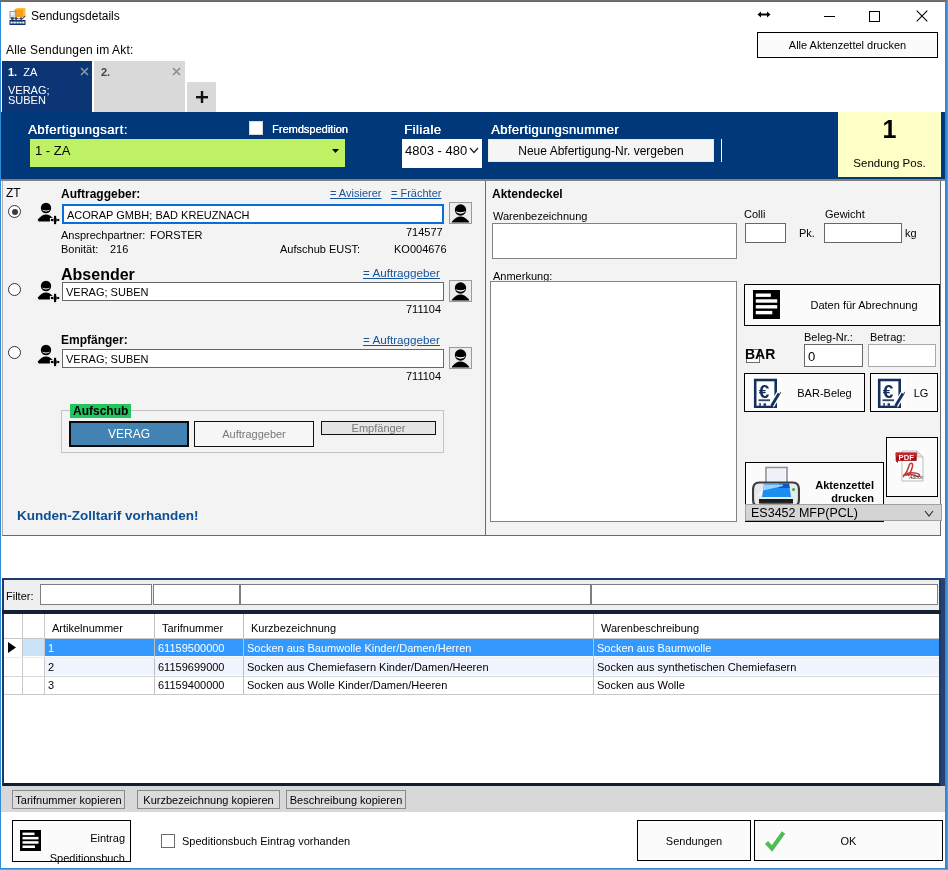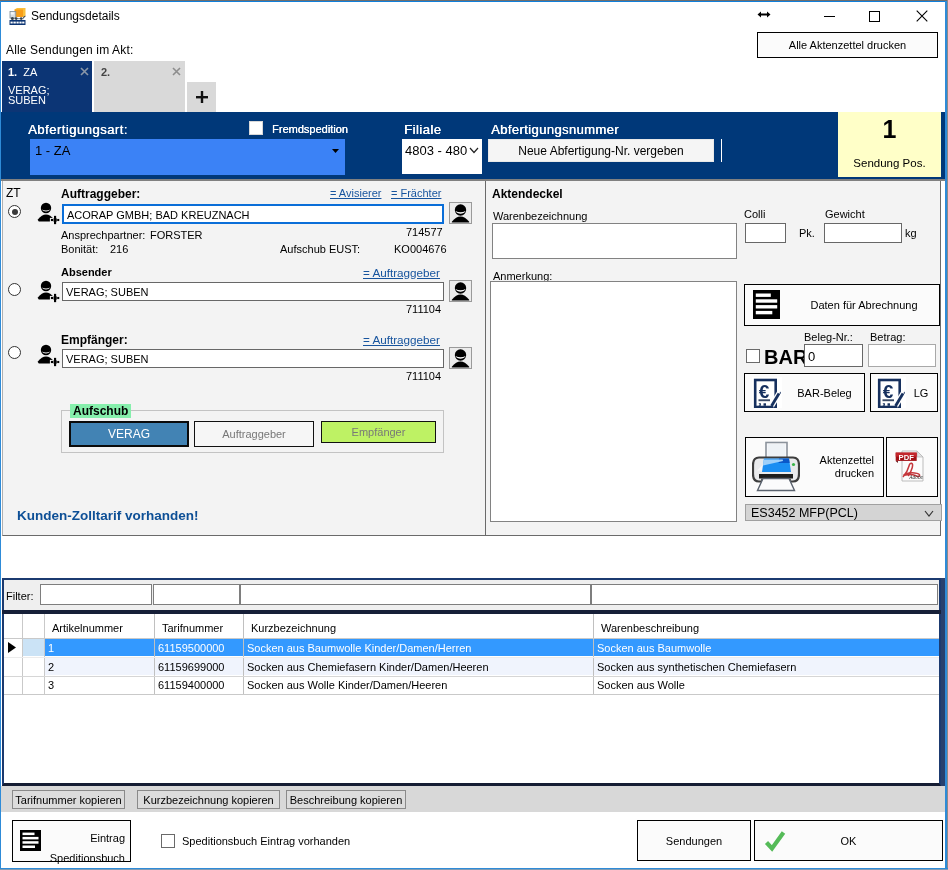--- a/index.html
+++ b/index.html
@@ -81,28 +81,28 @@
       <rect x="4.8" y="0" width="2.4" height="12" fill="#111"></rect>
     </svg>
 </div>
 
 <div class="a" style="left:1px;top:112px;width:944px;height:67px;background:#003879;"></div>
 <div class="a" style="left:1px;top:179px;width:944px;height:2px;background:#808080;"></div>
 
 <div class="a lbl w" style="left:28px;top:122px;font-size:13px;letter-spacing:0.5px;text-shadow:0.4px 0 0 #fff;">Abfertigungsart:</div>
 <div class="cb" style="left:249px;top:121px;width:14px;height:14px;border:1px solid #d8d8d8;"></div>
 <div class="a lbl w" style="left:272px;top:123px;text-shadow:0.3px 0 0 #fff;">Fremdspedition</div>
-<div class="a" style="left:30px;top:139px;width:315px;height:36px;background:#3b82f6;box-sizing:border-box;">
+<div class="a" style="left:30px;top:139px;width:315px;height:28px;background:#bef264;box-sizing:border-box;">
   <div class="a" style="left:5px;top:4px;font-size:13px;">1 - ZA</div>
   <svg class="a" style="right:6px;top:10px;" width="7" height="4" viewBox="0 0 7 4">
       <path d="M0 0 L7 0 L3.5 4 Z" fill="#000"></path>
     </svg>
 </div>
 <div class="a lbl w" style="left:404px;top:122px;font-size:13px;letter-spacing:0.5px;text-shadow:0.4px 0 0 #fff;">Filiale</div>
-<div class="a" style="left:402px;top:139px;width:80px;height:35px;background:#fff;box-sizing:border-box;overflow:hidden;">
+<div class="a" style="left:402px;top:139px;width:80px;height:29px;background:#fff;box-sizing:border-box;overflow:hidden;">
   <div class="a" style="left:3px;top:4px;font-size:13px;width:66px;overflow:hidden;white-space:nowrap;">4803 - 480</div>
   <svg class="a" style="right:3px;top:8px;" width="10" height="7" viewBox="0 0 10 7">
       <path d="M1 1 L5 5.5 L9 1" stroke="#222" stroke-width="1.2" fill="none"></path>
     </svg>
 </div>
 <div class="a lbl w" style="left:491px;top:122px;font-size:13px;letter-spacing:0.4px;text-shadow:0.4px 0 0 #fff;">Abfertigungsnummer</div>
 <div class="a" style="left:488px;top:139px;width:226px;height:23px;background:#f5f5f5;border:1px solid #e8e8e8;box-sizing:border-box;display:flex;align-items:center;justify-content:center;font-size:12px;">Neue Abfertigung-Nr. vergeben</div>
 <div class="a" style="left:721px;top:139px;width:1px;height:23px;background:#fff;"></div>
 
 <div class="a" style="left:838px;top:112px;width:103px;height:65px;background:#ffffc8;">
@@ -150,21 +150,21 @@
 <div class="a lnk" style="left:391px;top:187px;">= Frächter</div>
 <div class="inp" style="left:62px;top:204px;width:382px;height:20px;border:2px solid #0a6ed8;padding-top:3px;">ACORAP GMBH; BAD KREUZNACH</div>
 <div class="a lbl" style="left:406px;top:226px;">714577</div>
 <div class="a lbl" style="left:61px;top:229px;">Ansprechpartner:</div>
 <div class="a lbl" style="left:150px;top:229px;">FORSTER</div>
 <div class="a lbl" style="left:61px;top:243px;">Bonität:</div>
 <div class="a lbl" style="left:110px;top:243px;">216</div>
 <div class="a lbl" style="left:280px;top:243px;">Aufschub EUST:</div>
 <div class="a lbl" style="left:394px;top:243px;">KO004676</div>
 
-<div class="a lbl b" style="left:61px;top:266px;font-size:11px;">Absender</div>
+<div class="a lbl b" style="left:61px;top:266px;font-size:16px;">Absender</div>
 <div class="a lnk" style="left:363px;top:266px;font-size:11.7px;">= Auftraggeber</div>
 <div class="inp" style="left:62px;top:282px;width:382px;height:19px;">VERAG; SUBEN</div>
 <div class="a lbl" style="left:406px;top:303px;">711104</div>
 
 <div class="a lbl b" style="left:61px;top:333px;font-size:12px;">Empfänger:</div>
 <div class="a lnk" style="left:363px;top:333px;font-size:11.7px;">= Auftraggeber</div>
 <div class="inp" style="left:62px;top:349px;width:382px;height:19px;">VERAG; SUBEN</div>
 <div class="a lbl" style="left:406px;top:370px;">711104</div>
 
 <svg class="a" style="left:449px;top:202px;" width="23" height="22" viewBox="0 0 23 22">
@@ -180,24 +180,24 @@
 <path d="M2.8 19.8 q8.7-10.5 17.4 0 l0 0.7 l-17.4 0 Z" fill="#000"></path>
 </svg>
 <svg class="a" style="left:449px;top:347px;" width="23" height="22" viewBox="0 0 23 22">
 <rect x="0.5" y="0.5" width="22" height="21" fill="#ececec" stroke="#9a9a9a" stroke-width="1"></rect>
 <circle cx="11.5" cy="8" r="5.7" fill="#000"></circle>
 <path d="M6.4 9 A6 6 0 0 0 16.6 9 A11 11 0 0 1 6.4 9 Z" fill="#fff"></path>
 <path d="M2.8 19.8 q8.7-10.5 17.4 0 l0 0.7 l-17.4 0 Z" fill="#000"></path>
 </svg>
 
 <div class="a" style="left:61px;top:410px;width:383px;height:43px;border:1px solid #c3c3c3;box-sizing:border-box;"></div>
-<div class="a lbl b" style="left:70px;top:404px;font-size:12px;background:#86efac;padding:0 3px;">Aufschub</div>
+<div class="a lbl b" style="left:70px;top:404px;font-size:12px;background:#22c55e;padding:0 3px;">Aufschub</div>
 <div class="a" style="left:69px;top:421px;width:120px;height:26px;background:#4283b4;border:2px solid #0b0b0b;box-sizing:border-box;display:flex;align-items:center;justify-content:center;color:#fff;font-size:12px;">VERAG</div>
 <div class="a" style="left:194px;top:421px;width:120px;height:26px;background:#f6f6f6;border:1.5px solid #111;box-sizing:border-box;display:flex;align-items:center;justify-content:center;color:#787878;font-size:11px;">Auftraggeber</div>
-<div class="a" style="left:321px;top:421px;width:115px;height:22px;background:#bef264;border:1.5px solid #111;box-sizing:border-box;display:flex;align-items:center;justify-content:center;color:#787878;font-size:11px;">Empfänger</div>
+<div class="a" style="left:321px;top:421px;width:115px;height:14px;background:#e5e5e5;border:1.5px solid #111;box-sizing:border-box;display:flex;align-items:center;justify-content:center;color:#787878;font-size:11px;">Empfänger</div>
 
 <div class="a b" style="left:17px;top:508px;font-size:13.5px;color:#0d4f96;">Kunden-Zolltarif vorhanden!</div>
 
 <div class="a lbl b" style="left:492px;top:187px;font-size:12px;">Aktendeckel</div>
 <div class="a lbl" style="left:493px;top:210px;">Warenbezeichnung</div>
 <div class="a" style="left:492px;top:223px;width:245px;height:36px;background:#fff;border:1px solid #828282;box-sizing:border-box;"></div>
 <div class="a lbl" style="left:744px;top:208px;">Colli</div>
 <div class="inp" style="left:745px;top:223px;width:41px;height:20px;"></div>
 <div class="a lbl" style="left:799px;top:227px;">Pk.</div>
 <div class="a lbl" style="left:825px;top:208px;text-align:right;">Gewicht</div>
@@ -213,21 +213,21 @@
     <rect x="2.8" y="9.3" width="21.4" height="3.4" fill="#fff"></rect>
     <rect x="2.8" y="15.1" width="21.4" height="3.4" fill="#fff"></rect>
     <rect x="2.8" y="20.9" width="16.5" height="3.4" fill="#fff"></rect>
   </svg>
   <span style="margin-left:44px;">Daten für Abrechnung</span>
 </div>
 
 <div class="a lbl" style="left:804px;top:331px;">Beleg-Nr.:</div>
 <div class="a lbl" style="left:870px;top:331px;">Betrag:</div>
 <div class="cb" style="left:746px;top:349px;width:14px;height:14px;"></div>
-<div class="a lbl b" style="left:764px;top:346px;font-size:20px;text-align:right;">BAR</div>
+<div class="a lbl b" style="left:745px;top:346px;font-size:14px;text-align:right;">BAR</div>
 <div class="inp" style="left:804px;top:344px;width:59px;height:23px;font-size:13px;padding-top:4px;">0</div>
 <div class="inp" style="left:868px;top:344px;width:68px;height:23px;border-color:#a8a8a8;"></div>
 
 <div class="btnw" style="left:744px;top:373px;width:119px;height:37px;border-width:1.5px;">
   <svg style="position:absolute;left:7px;top:3px;" width="30" height="31" viewBox="0 0 30 31">
     <rect x="0" y="0" width="30" height="31" fill="#fff"></rect>
     <rect x="3.2" y="3" width="20.5" height="27" fill="#fff" stroke="#16305e" stroke-width="2.6"></rect>
     <text x="12" y="21" font-size="19" font-weight="bold" fill="#16305e" text-anchor="middle" font-family="Liberation Sans">€</text>
     <rect x="6.5" y="22.3" width="11.5" height="1.9" fill="#3a4a66"></rect>
     <path d="M6.5 26.3 l2.4 0 l0 2.4 l-2.4 0 l1.2 -1.2 Z" fill="#16305e"></path>
@@ -248,21 +248,21 @@
     <path d="M6.5 26.3 l2.4 0 l0 2.4 l-2.4 0 l1.2 -1.2 Z" fill="#16305e"></path>
     <rect x="11.5" y="26.3" width="2.5" height="2.5" fill="#16305e"></rect>
     <path d="M19.5 29 L28 15" stroke="#fff" stroke-width="5.4"></path>
     <path d="M19.5 29 L27 16.5" stroke="#16305e" stroke-width="2.8"></path>
     <path d="M27.2 16.2 l1.8 -1.6 l-0.4 2.4 Z" fill="#16305e"></path>
     <path d="M18 31.5 L19.8 28.4 L21.8 29.8 Z" fill="#16305e"></path>
   </svg>
   <span style="margin-left:34px;">LG</span>
 </div>
 
-<div class="btnw" style="left:745px;top:437px;width:137px;height:58px;border-width:1.5px;">
+<div class="btnw" style="left:745px;top:462px;width:137px;height:58px;border-width:1.5px;font-weight:bold;">
   <svg style="position:absolute;left:6px;top:3px;" width="48" height="52" viewBox="0 0 48 52">
     <rect x="14" y="1.5" width="21" height="24" fill="#fdfdfe" stroke="#8a929b" stroke-width="1.6"></rect>
     <rect x="15.5" y="3" width="18" height="21" fill="#eef2f6"></rect>
     <path d="M7 16.5 q-6 0 -6 7.5 l0 9 q0 7.5 6 7.5 l34 0 q6 0 6-7.5 l0-9 q0-7.5 -6-7.5 Z" fill="#e9eaec" stroke="#3d3d3d" stroke-width="2.2"></path>
     <path d="M5 29.5 l8 -8 l22 0 l2 8 Z" fill="#f6f6f8"></path>
     <path d="M12 17.5 h25 l2 13.5 h-29 Z" fill="#1b8ef2"></path>
     <path d="M27 17.5 h10 l0.7 4.5 h-11 Z" fill="#0a57c8"></path>
     <path d="M11 24.5 l20 -4.4 l-0.3 -1.6 l-19.2 0 Z" fill="#9fd0fa"></path>
     <circle cx="41.5" cy="23.5" r="1.6" fill="#39b54a"></circle>
     <rect x="7" y="33" width="34" height="4.5" fill="#1d1d1d"></rect>

